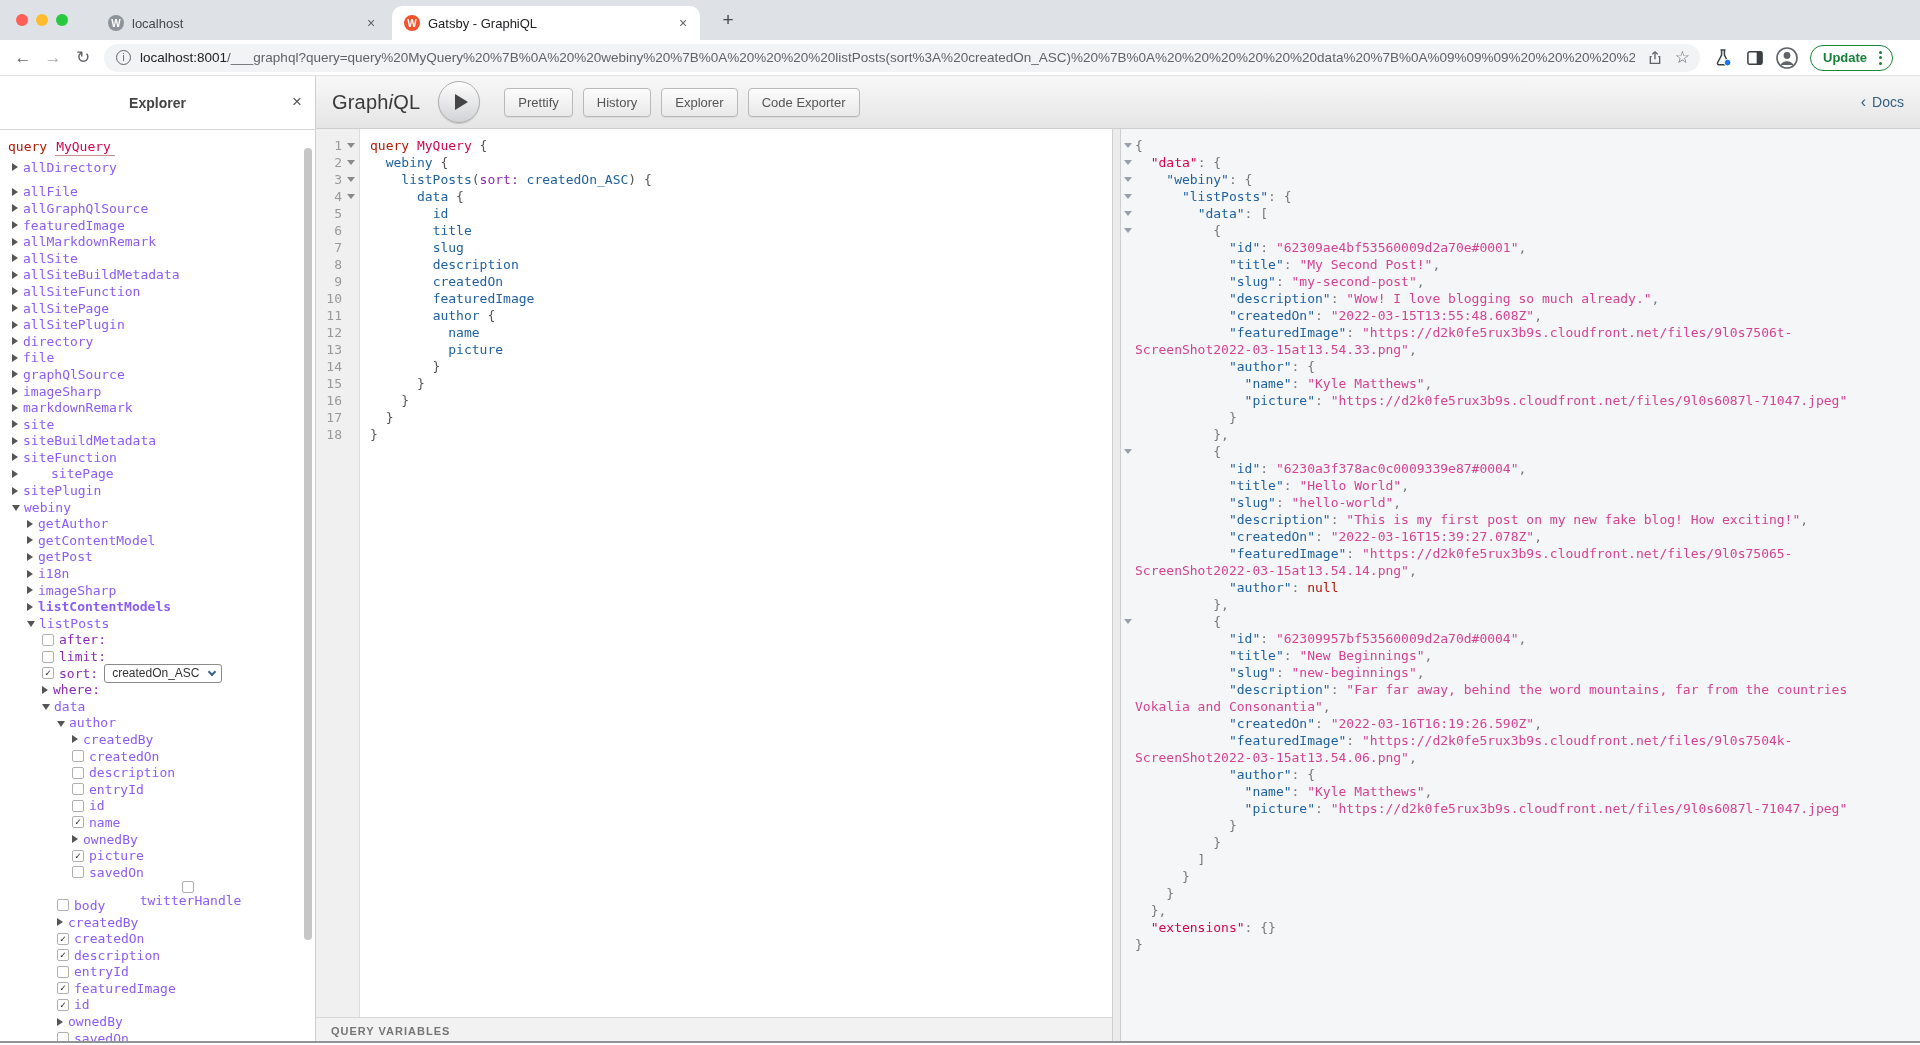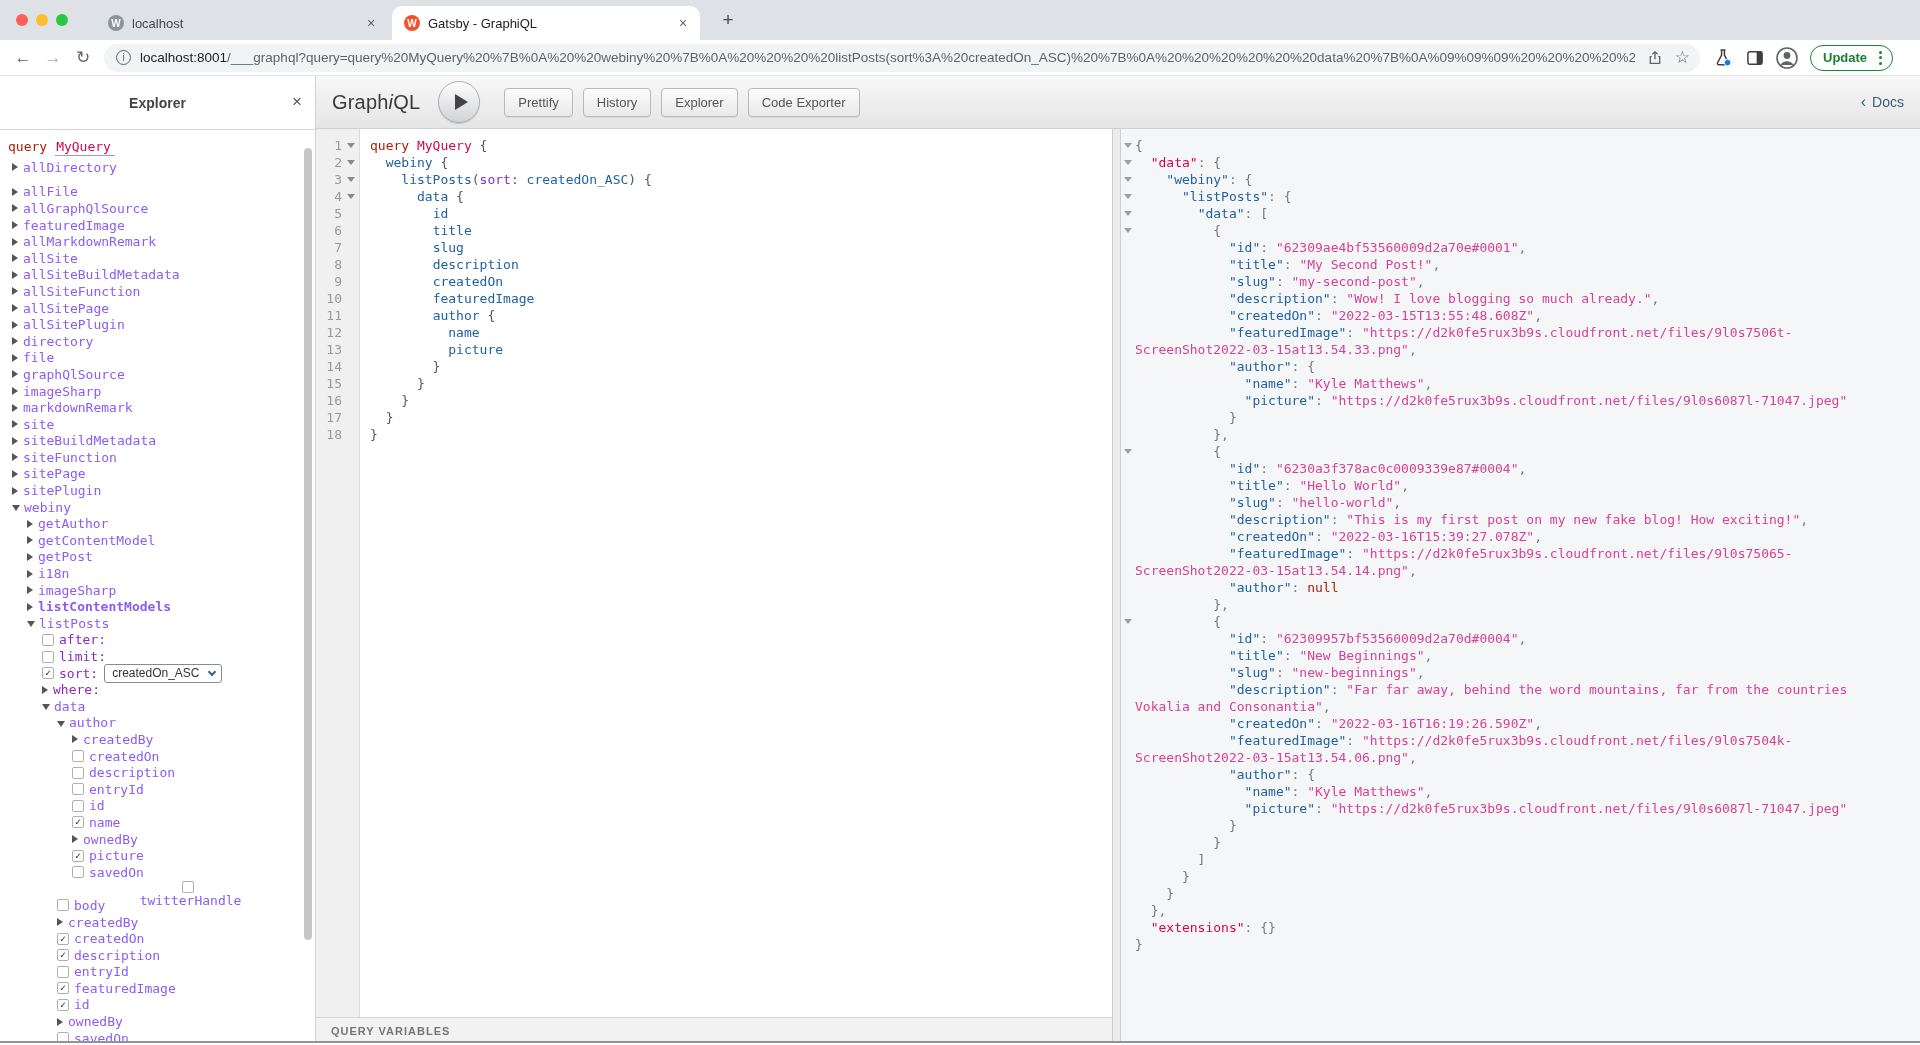--- a/index.html
+++ b/index.html
@@ -268,21 +268,21 @@
           <span class="t-fld">site</span>
         </div>
         <div class="trow" style="padding-left: 4px;">
           <span class="arr-r"></span>
           <span class="t-fld">siteBuildMetadata</span>
         </div>
         <div class="trow" style="padding-left: 4px;">
           <span class="arr-r"></span>
           <span class="t-fld">siteFunction</span>
         </div>
-        <div class="trow" style="padding-left: 4px;">
+        <div class="trow" style="padding-left: 4px; gap: 28px;">
           <span class="arr-r"></span>
           <span class="t-fld">sitePage</span>
         </div>
         <div class="trow" style="padding-left: 4px;">
           <span class="arr-r"></span>
           <span class="t-fld">sitePlugin</span>
         </div>
         <div class="trow" style="padding-left: 4px;">
           <span class="arr-d"></span>
           <span class="t-fld">webiny</span>

